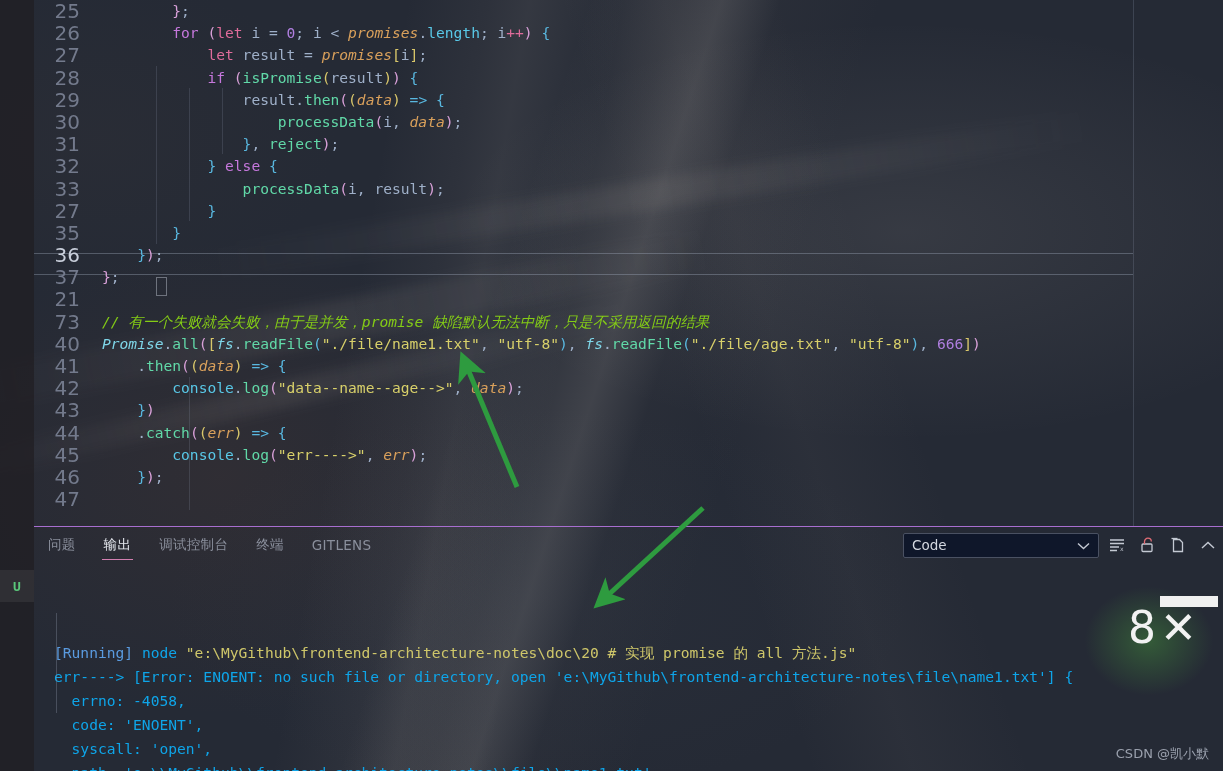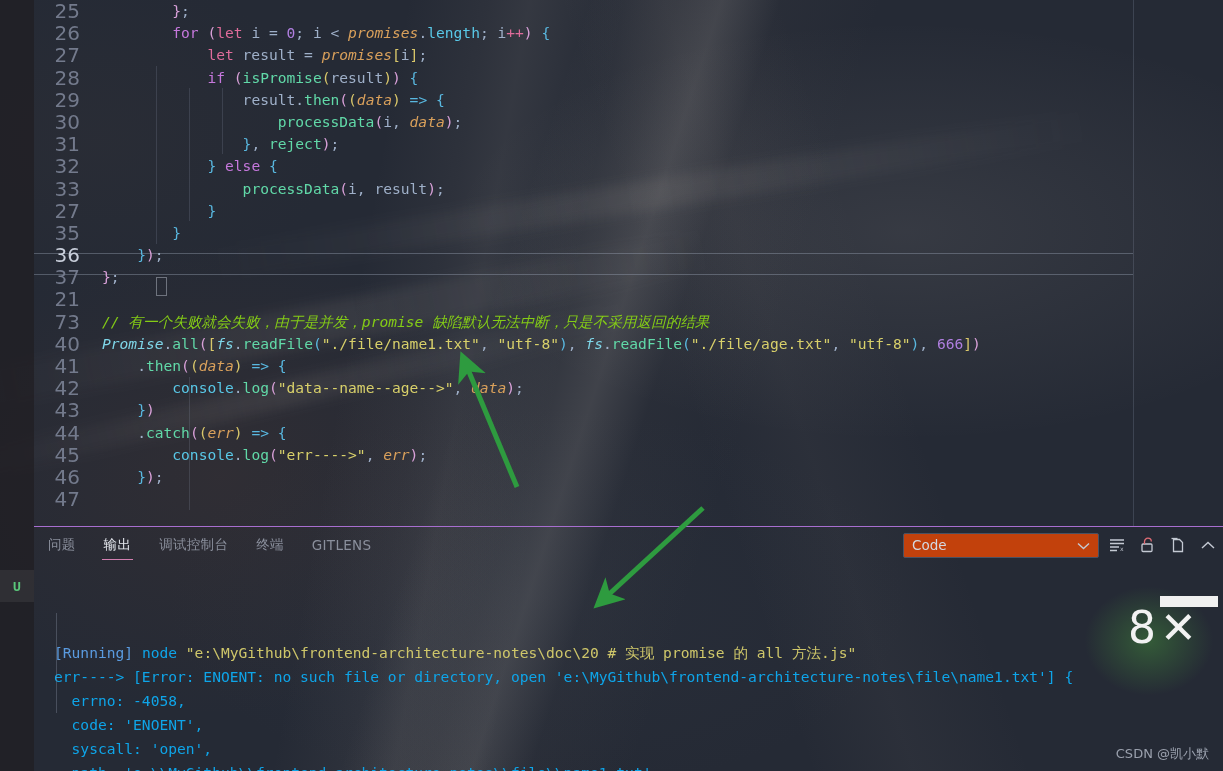--- a/index.html
+++ b/index.html
@@ -171,21 +171,21 @@
     height: 1.5px;
     background: #d17fb0;
   }
   .panel-right {
     position: absolute; right: 4px; top: 0;
     height: 36px;
     display: flex; align-items: center; gap: 8px;
   }
   .out-select {
     width: 196px; height: 25px;
-    background: #c2410c;
+    background: #0f172a;
     border: 1px solid #4a5162;
     border-radius: 2px;
     color: #d4d8e0;
     font: 13.5px "DejaVu Sans", sans-serif;
     padding: 0 8px;
     display: flex; align-items: center;
     position: relative;
     cursor: pointer;
   }
   .out-select .chev {

